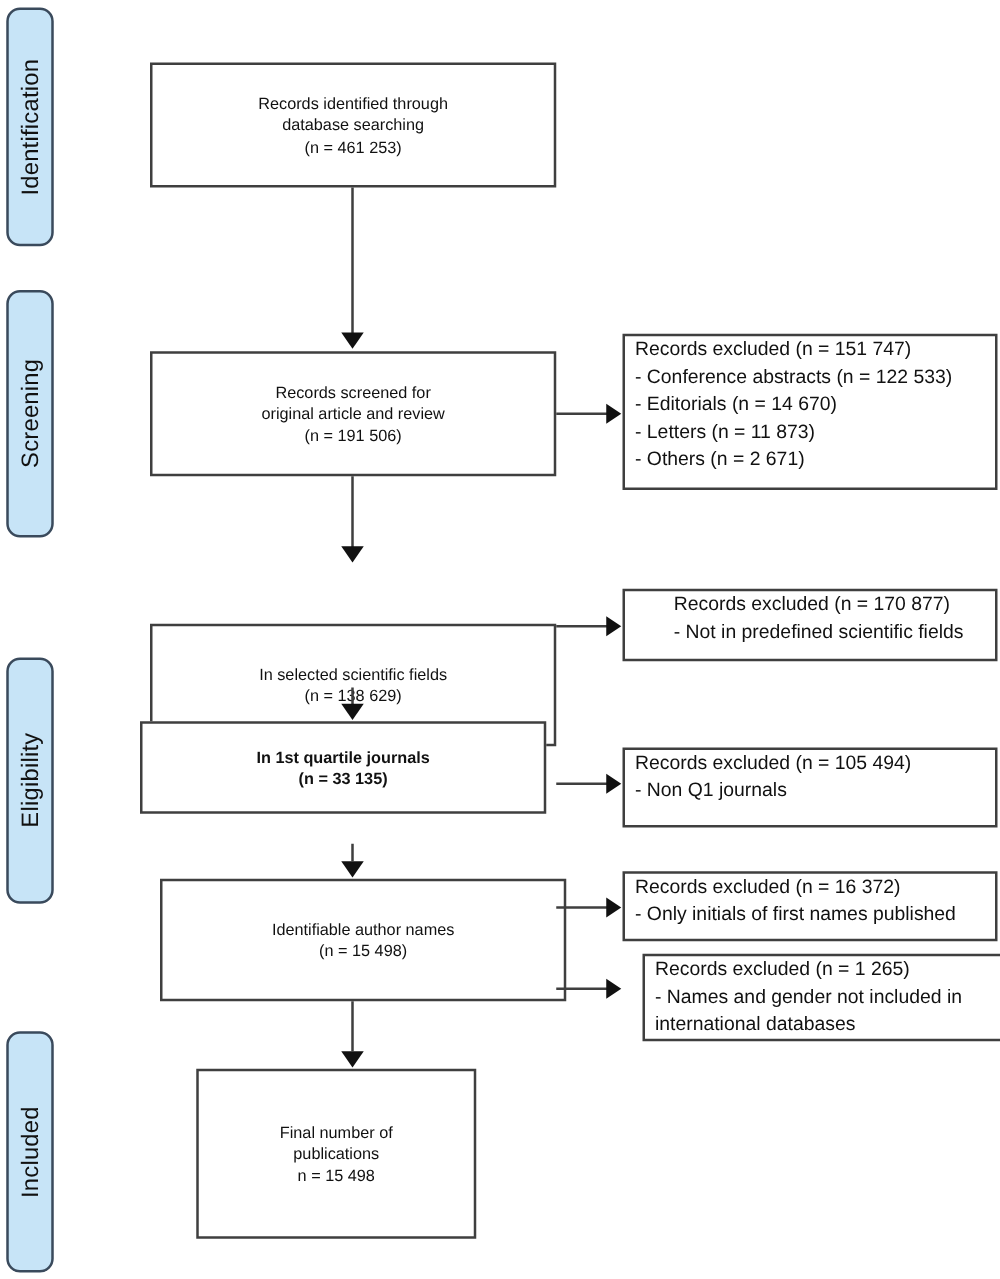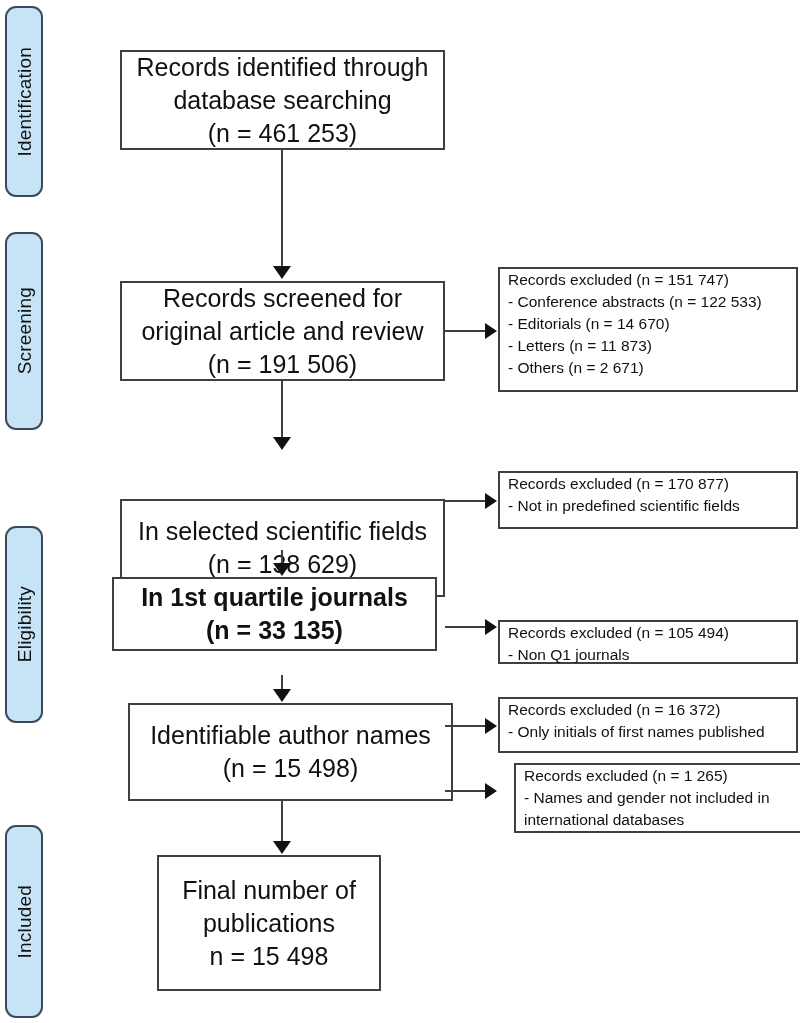--- a/index.html
+++ b/index.html
@@ -46,21 +46,21 @@
     position: absolute;
     box-sizing: border-box;
     background: #ffffff;
     border: 2px solid #3f3f3f;
     display: flex;
     align-items: center;
     justify-content: center;
     text-align: center;
   }
   .flow-box .box-text {
-    font-size: 25px;
+    font-size: 13px;
     line-height: 1.32;
     color: #111111;
     padding: 0 8px;
     white-space: pre-line;
   }
 
   
   .excl-box {
     position: absolute;
     box-sizing: border-box;
@@ -161,26 +161,26 @@
   </div>
 
   <div class="excl-box" style="left:498px; top:267px; width:300px; height:125px;">
     <span class="box-text">Records excluded (n = 151 747)
 - Conference abstracts (n = 122 533)
 - Editorials (n = 14 670)
 - Letters (n = 11 873)
 - Others (n = 2 671)</span>
   </div>
 
-  <div class="excl-box" style="left:498px; top:471px; width:300px; height:58px;">
+  <div class="excl-box" style="left:498px; top:471px; width:300px; height:58px;padding-left:31px;">
     <span class="box-text">Records excluded (n = 170 877)
 - Not in predefined scientific fields</span>
   </div>
 
-  <div class="excl-box" style="left:498px; top:620px; width:300px; height:44px;">
+  <div class="excl-box" style="left:498px; top:598px; width:300px; height:64px;">
     <span class="box-text">Records excluded (n = 105 494)
 - Non Q1 journals</span>
   </div>
 
   <div class="excl-box" style="left:498px; top:697px; width:300px; height:56px;">
     <span class="box-text">Records excluded (n = 16 372)
 - Only initials of first names published</span>
   </div>
 
   <div class="excl-box" style="left:498px; top:763px; width:300px; height:70px;margin-left:16px;">

